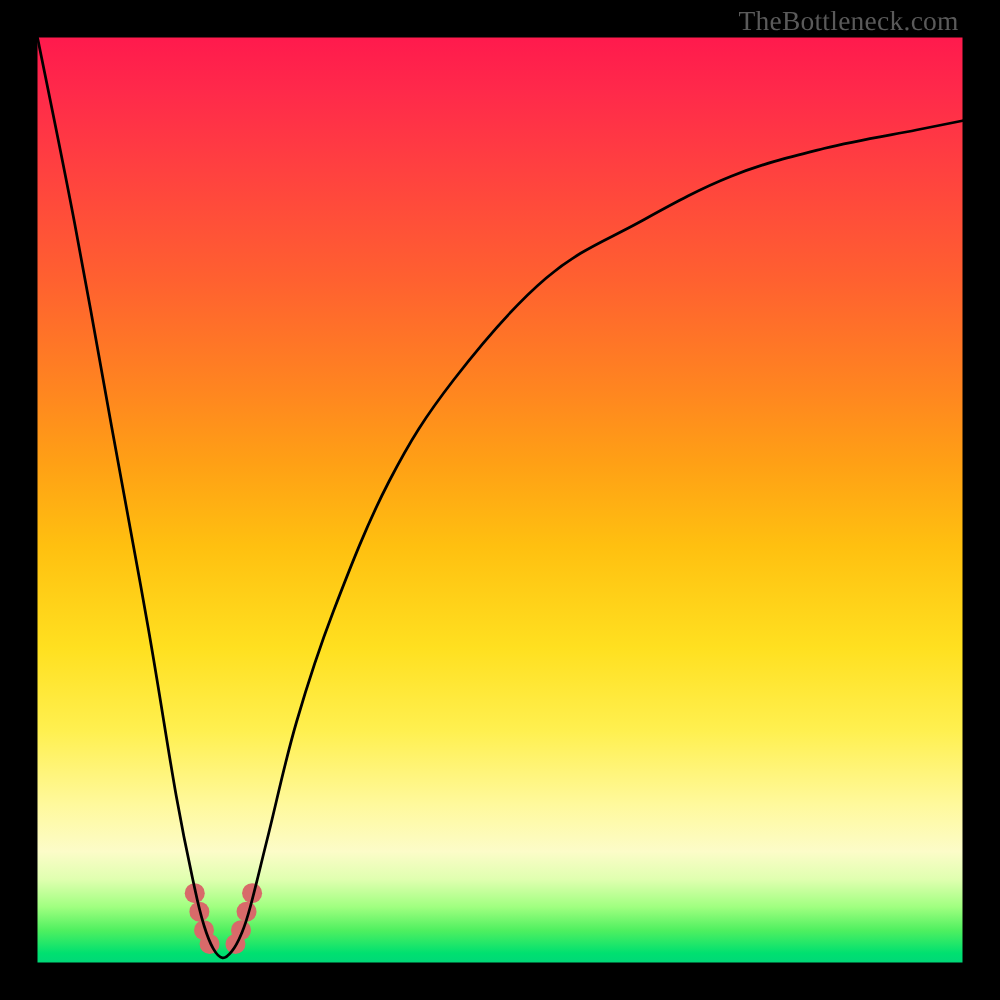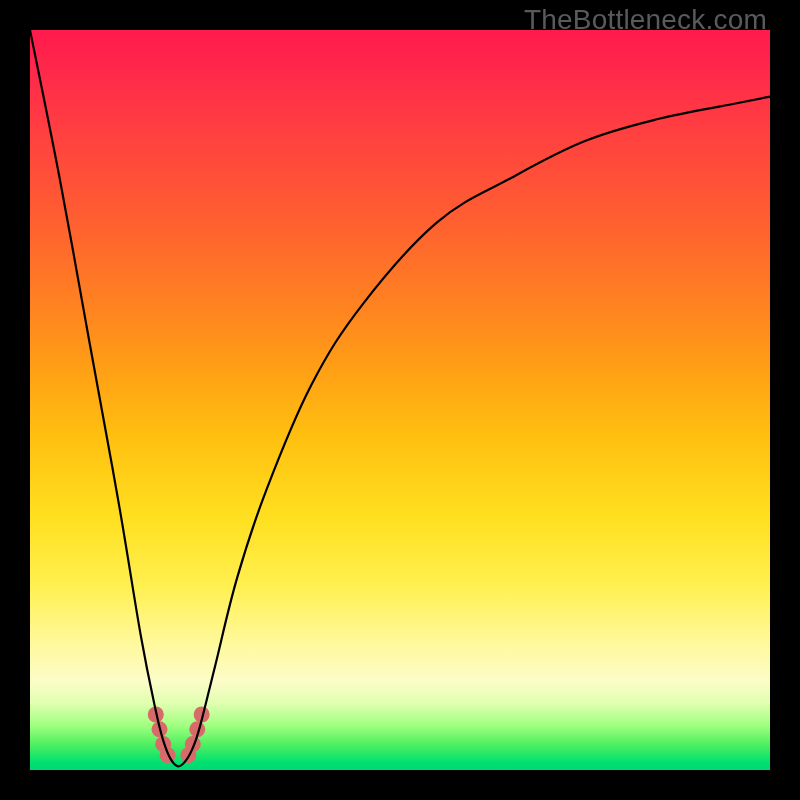--- a/index.html
+++ b/index.html
@@ -40,24 +40,25 @@
       #e0ffb0 91%,
       #a0ff80 94%,
       #50f060 96.5%,
       #00e070 99%,
       #00d878 100%
     );
   }
   .watermark {
     position: absolute;
     color: #5a5a5a;
-    font-size: 28px;
+    font-size: 22px;
     font-weight: 500;
     letter-spacing: 0.2px;
     white-space: nowrap;
+    font-family: Liberation Serif, serif;
   }
   svg.curve {
     position: absolute;
     left: 0;
     top: 0;
     width: 740px;
     height: 740px;
     overflow: visible;
   }
 </style>

